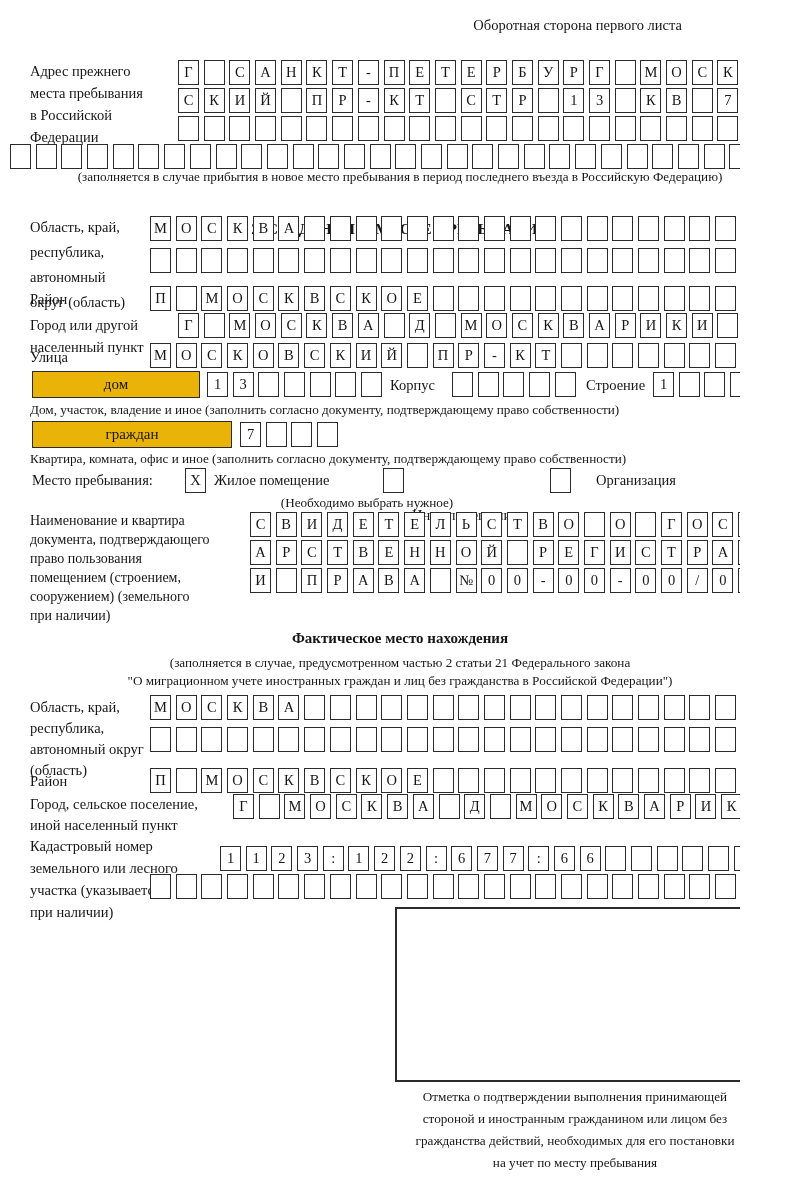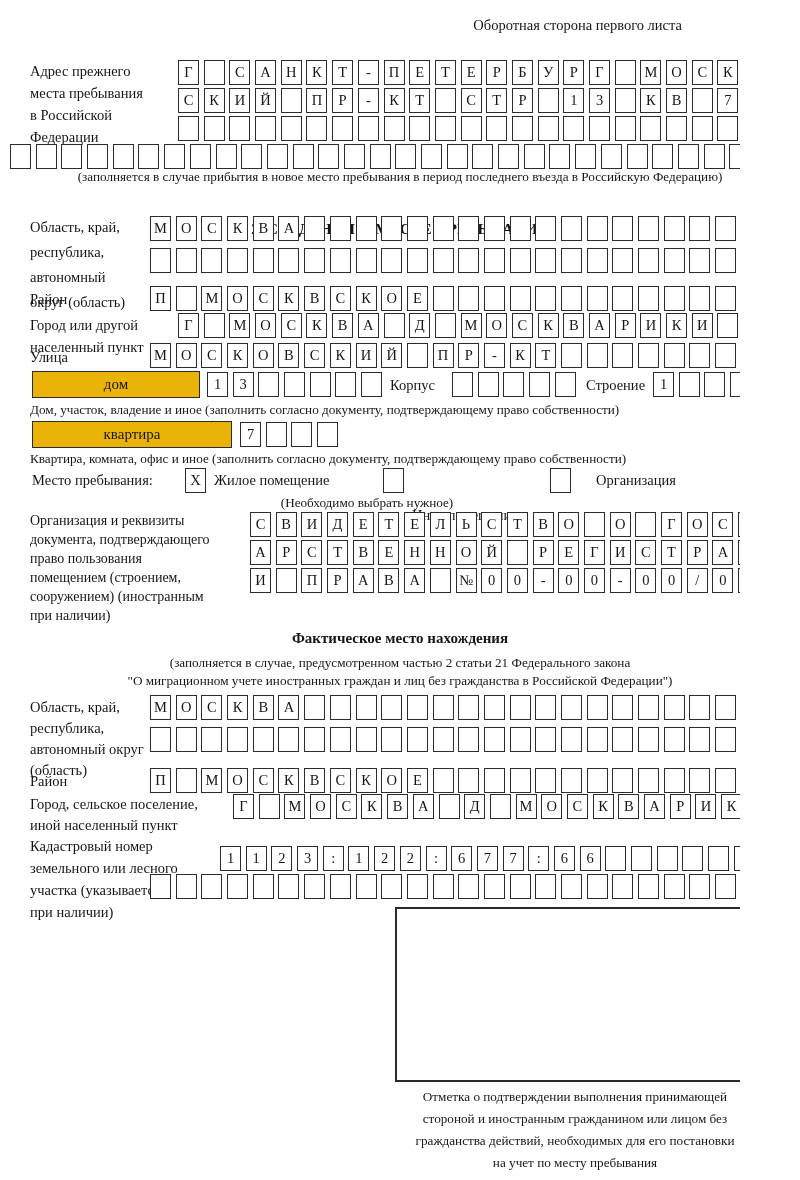--- a/index.html
+++ b/index.html
@@ -328,43 +328,43 @@
     </div>
   <div class="abs lbl" style="left:586px;top:378px;">Строение</div>
   <div class="char-row" style="left:653px;top:372px;">
       <div class="cbox">1</div>
       <div class="cbox"></div>
       <div class="cbox"></div>
       <div class="cbox"></div>
     </div>
   <div class="abs cap" style="left:30px;top:403px;">Дом, участок, владение и иное (заполнить согласно документу, подтверждающему право собственности)</div>
 
-  <div class="wcell" style="left:32px;top:421px;width:200px;">квартира</div>
+  <div class="wcell" style="left:32px;top:421px;width:200px;">граждан</div>
   <div class="char-row" style="left:240px;top:422px;">
       <div class="cbox">7</div>
       <div class="cbox"></div>
       <div class="cbox"></div>
       <div class="cbox"></div>
     </div>
   <div class="abs cap" style="left:30px;top:452px;">Квартира, комната, офис и иное (заполнить согласно документу, подтверждающему право собственности)</div>
 
   <div class="abs lbl" style="left:32px;top:473px;">Место пребывания:</div>
   <div class="cbox abs" style="left:185px;top:468px;">X</div>
   <div class="abs lbl" style="left:214px;top:473px;">Жилое помещение</div>
   <div class="cbox abs" style="left:383px;top:468px;"></div>
   <div class="abs lbl" style="left:412px;top:492px;margin-top:16px;">Иное помещение</div>
   <div class="cbox abs" style="left:550px;top:468px;"></div>
   <div class="abs lbl" style="left:596px;top:473px;">Организация</div>
   <div class="abs cap" style="left:157px;top:496px;width:420px;text-align:center;">(Необходимо выбрать нужное)</div>
 
-  <div class="abs lbl-sm" style="left:30px;top:514px;">Организация и реквизиты</div>
+  <div class="abs lbl-sm" style="left:30px;top:514px;">Наименование и квартира</div>
   <div class="abs lbl-sm" style="left:30px;top:533px;">документа, подтверждающего</div>
   <div class="abs lbl-sm" style="left:30px;top:552px;">право пользования</div>
   <div class="abs lbl-sm" style="left:30px;top:571px;">помещением (строением,</div>
-  <div class="abs lbl-sm" style="left:30px;top:590px;">сооружением) (иностранным</div>
+  <div class="abs lbl-sm" style="left:30px;top:590px;">сооружением) (земельного</div>
   <div class="abs lbl-sm" style="left:30px;top:609px;">при наличии)</div>
   <div class="char-row" style="left:250px;top:512px;">
       <div class="cbox">С</div>
       <div class="cbox">В</div>
       <div class="cbox">И</div>
       <div class="cbox">Д</div>
       <div class="cbox">Е</div>
       <div class="cbox">Т</div>
       <div class="cbox">Е</div>
       <div class="cbox">Л</div>

